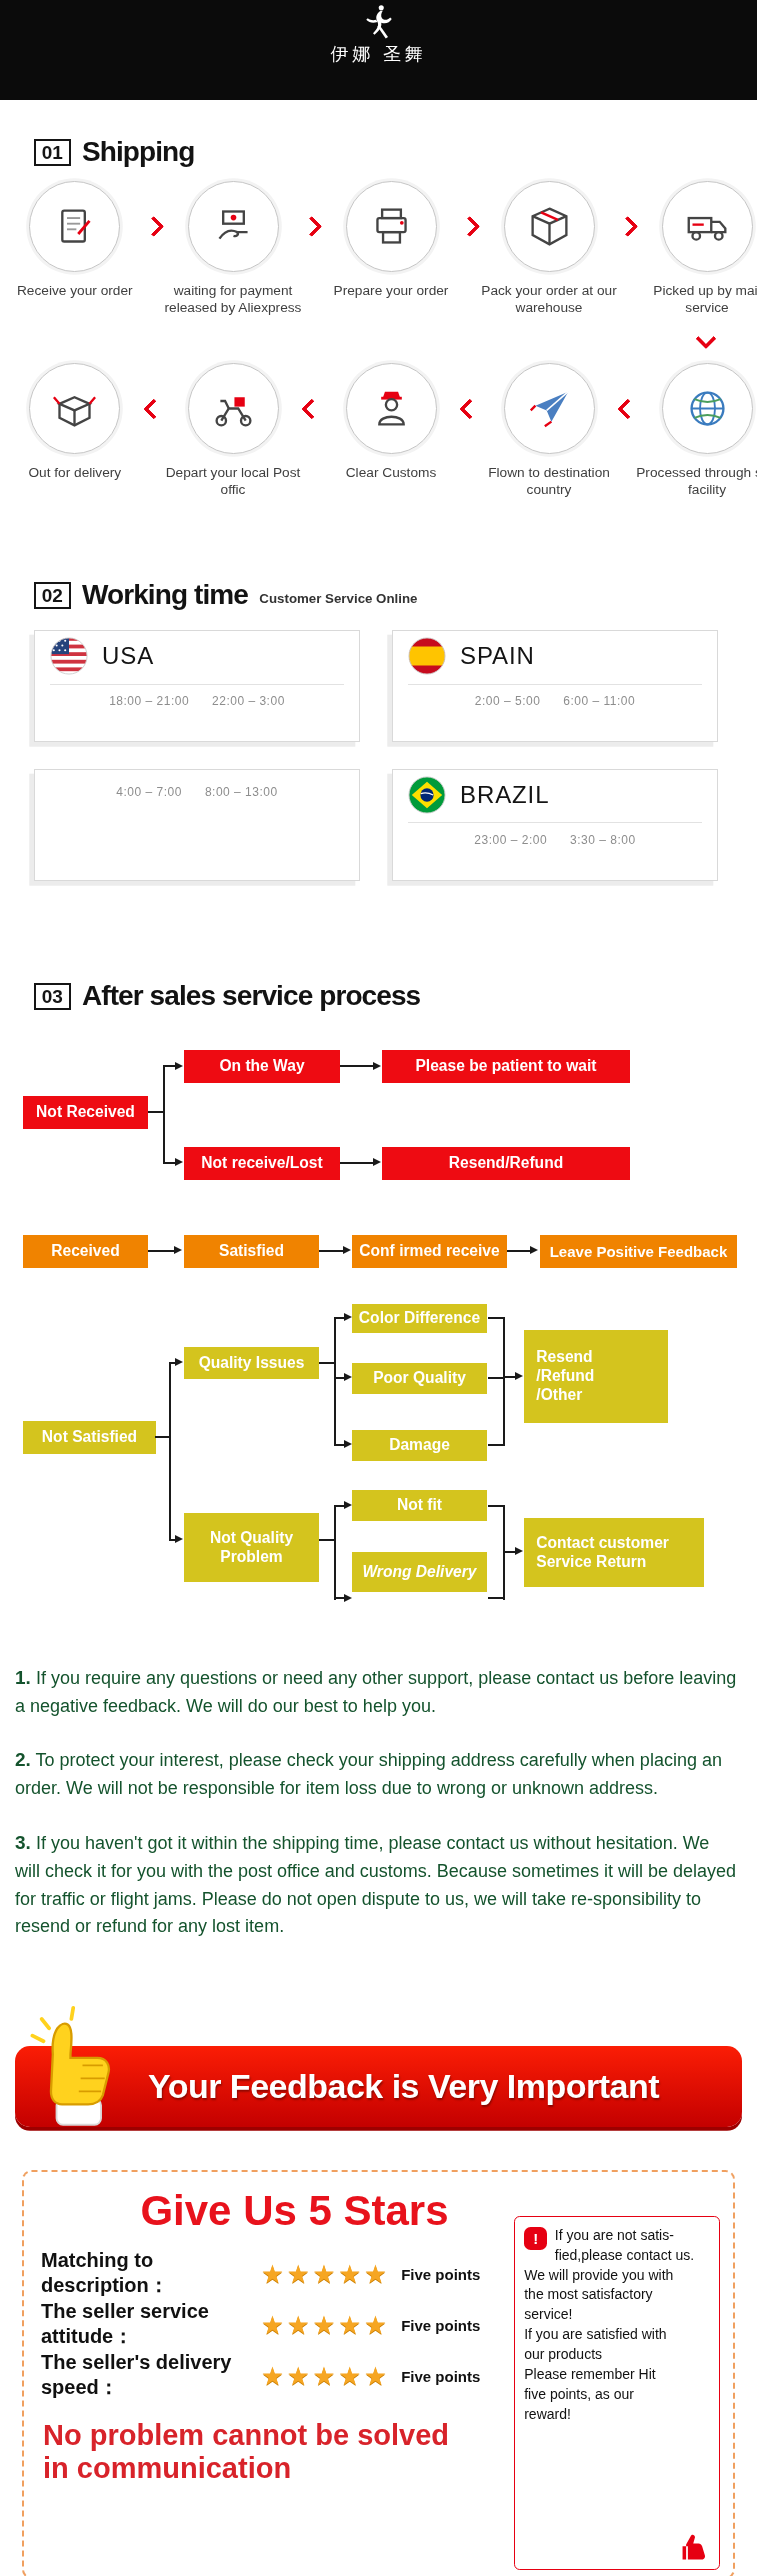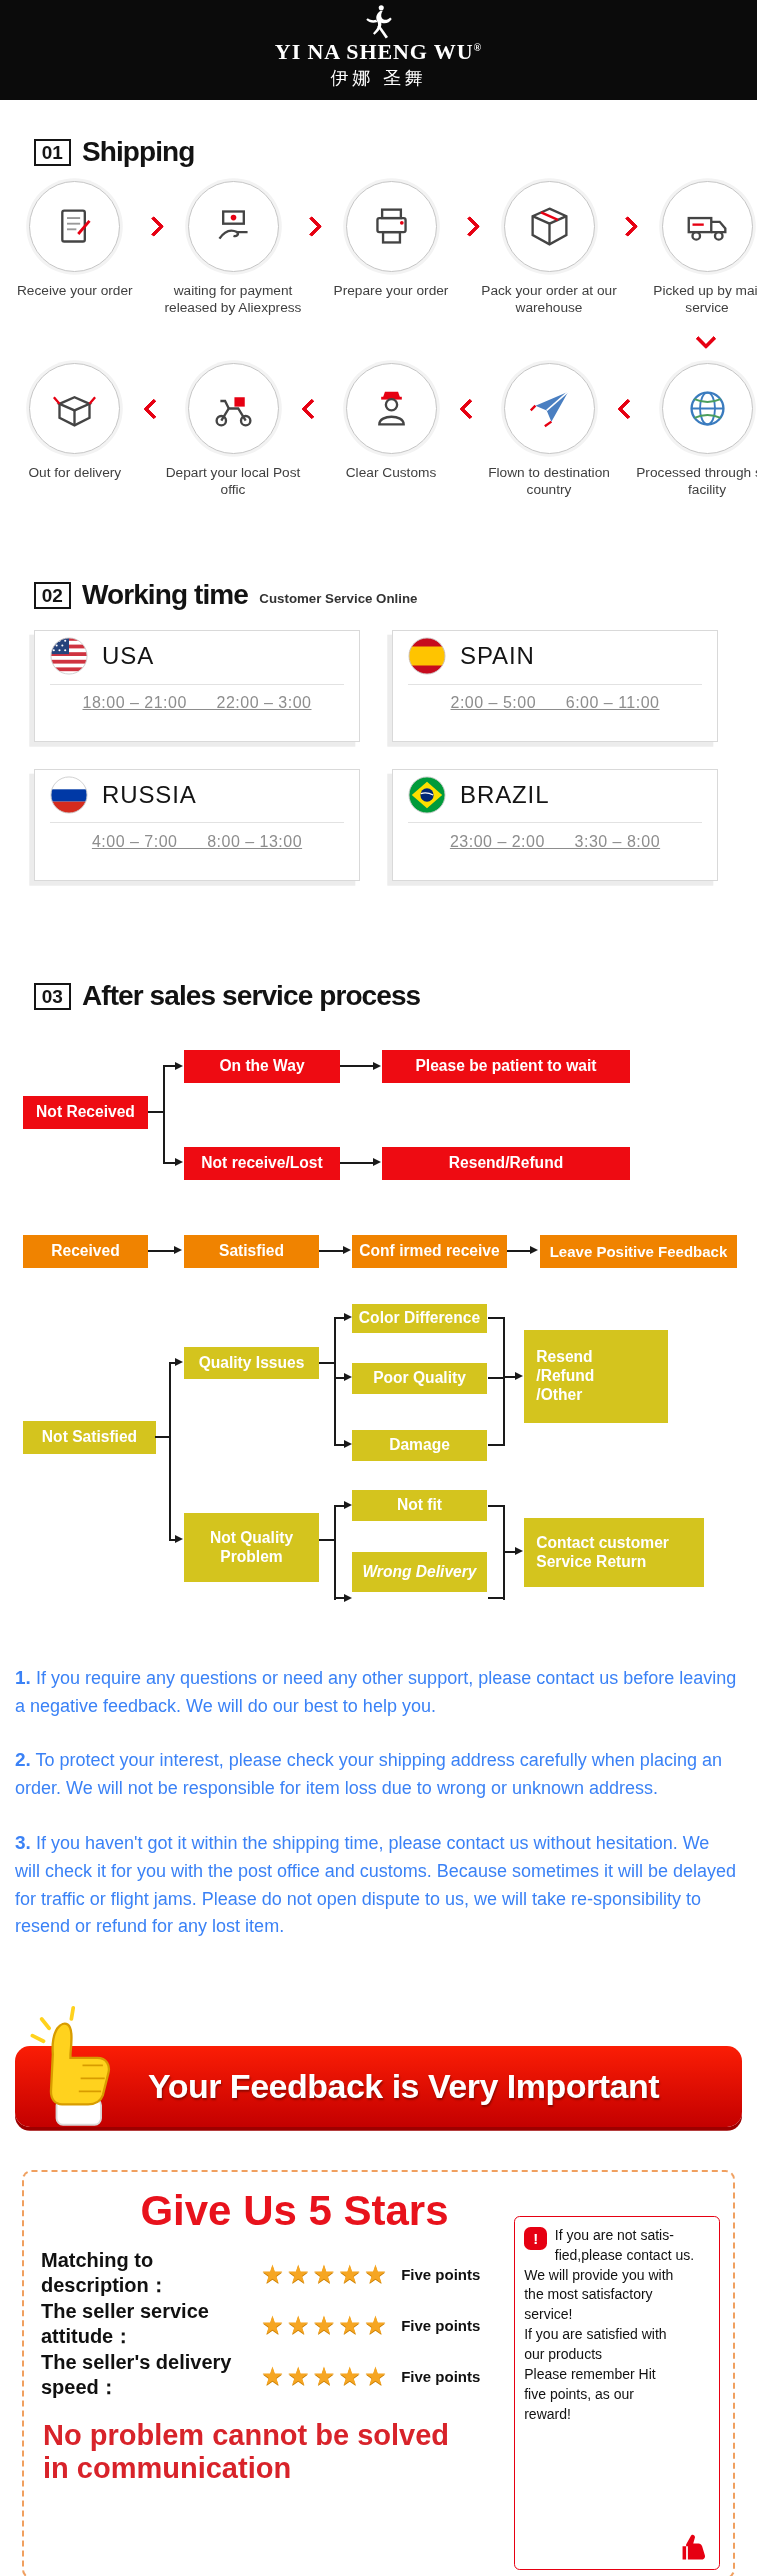--- a/index.html
+++ b/index.html
@@ -26,37 +26,37 @@
   .chev{position:absolute;width:11.4px;height:11.4px;border-top:4.7px solid #e60012;border-right:4.7px solid #e60012;border-radius:1.9px;}
   .chev.r{transform:rotate(45deg);}
   .chev.l{transform:rotate(-135deg);}
   .chev.d{transform:rotate(135deg);}
 
   
   .wt-grid{margin:21px 34px 0;display:grid;grid-template-columns:326px 326px;gap:26.5px 32px;}
   .wt-box{border:0.9px solid #d9d9d9;background:#fff;box-shadow:-4.7px 4.7px 0 #ececec;height:112px;box-sizing:border-box;padding:6px 15px 0;}
   .wt-top{display:flex;align-items:center;gap:14px;border-bottom:0.9px solid #e2e2e2;padding-bottom:8.5px;}
   .wt-name{font-size:24px;color:#141414;letter-spacing:0.9px;}
-  .wt-times{text-align:center;font-size:16px;color:#8d8d8d;padding-top:9.5px;letter-spacing:0.5px;white-space:pre;text-decoration:underline;}
+  .wt-times{text-align:center;font-size:12px;color:#8d8d8d;padding-top:9.5px;letter-spacing:0.5px;white-space:pre;}
 
   
   .flow{position:relative;height:587px;margin-top:26.5px;}
   .fbox{position:absolute;display:flex;align-items:center;justify-content:center;color:#fff;font-weight:bold;font-size:15.6px;text-align:center;white-space:pre-line;line-height:1.2;box-sizing:border-box;}
   .fbox.red{background:#ee0b12;}
   .fbox.orange{background:#f08300;}
   .fbox.yellow{background:#d4c41e;}
   .fbox.tl{justify-content:flex-start;text-align:left;padding-left:12.3px;}
   .hline,.vline{position:absolute;background:#1a1a1a;}
   .hline{height:1.9px;}
   .vline{width:1.9px;}
   .ah{position:absolute;width:0;height:0;border-left:8.5px solid #1a1a1a;border-top:4.7px solid transparent;border-bottom:4.7px solid transparent;}
 
   
   .notes{margin-top:40px;}
-  .note{margin:0 19px 24.6px 15px;font-size:18px;color:#3b82f6;line-height:1.55;}
+  .note{margin:0 19px 24.6px 15px;font-size:18px;color:#14532d;line-height:1.55;}
   .note b{font-size:19px;}
 
   
   .banner-wrap{position:relative;margin-top:61px;height:136px;}
   .banner{position:absolute;left:15px;right:15px;top:44px;height:81px;background:linear-gradient(180deg,#fb1d05,#c40000);border-radius:15px;display:flex;align-items:center;padding-left:133px;box-sizing:border-box;box-shadow:0 3.8px 0 #9d0000;}
   .banner-text{color:#fff;font-weight:bold;font-size:34px;letter-spacing:-0.5px;text-shadow:0.9px 1.9px 1.9px rgba(0,0,0,.35);}
   .thumb-big{position:absolute;left:24.6px;top:-1.9px;z-index:2;}
 
   
   .stars-box{position:relative;margin:32px 22px 0;border:2.8px dashed #f0a060;border-radius:9.5px;height:409px;box-sizing:border-box;padding-top:15px;}
@@ -76,21 +76,20 @@
 
 <div class="hdr">
   <svg viewBox="0 0 44 48" width="34" height="36" style="display:block;margin:0 auto;">
     <g fill="#fff">
       <circle cx="25" cy="5" r="3.4"></circle>
       <path d="M24 9 C18 13 17 19 20 24 C22 28 20 33 14 39 L16 41 C23 35 26 30 25 25 C31 27 36 25 39 20 L37 18 C33 22 29 22 26 19 C24 16 25 12 27 9 Z"></path>
       <path d="M20 24 C14 26 9 25 5 21 L7 19 C11 22 15 22 18 21 Z"></path>
       <path d="M22 27 L34 44 L31 46 L20 30 Z"></path>
     </g>
   </svg>
-  <div class="brand"><span>YI NA SHENG WU</span><span class="reg">®</span></div>
   <div class="brand-cn">伊娜 圣舞</div>
 </div>
 
 <div class="sec" style="padding-top:28px;">
   <div class="sec-head">
     <span class="sec-num">01</span>
     <span class="sec-title">Shipping</span>
   </div>
 
   <div class="ship-rows">
@@ -280,36 +279,20 @@
               <rect y="10" width="40" height="20" fill="#ffc400"></rect>
             </g>
             <circle cx="20" cy="20" r="19" fill="none" stroke="#cfcfcf"></circle>
           </svg>
         <span class="wt-name">SPAIN</span>
       </div>
       <div class="wt-times">2:00 – 5:00      6:00 – 11:00</div>
     </div>
 
     <div class="wt-box">
-      <div class="wt-top">
-        <svg viewBox="0 0 40 40" width="38" height="38">
-            <defs>
-              <clipPath id="cfRU">
-                <circle cx="20" cy="20" r="19"></circle>
-              </clipPath>
-            </defs>
-            <g clip-path="url(#cfRU)">
-              <rect width="40" height="14" fill="#fff"></rect>
-              <rect y="14" width="40" height="13" fill="#0039a6"></rect>
-              <rect y="27" width="40" height="13" fill="#d52b1e"></rect>
-            </g>
-            <circle cx="20" cy="20" r="19" fill="none" stroke="#cfcfcf"></circle>
-          </svg>
-        <span class="wt-name">RUSSIA</span>
-      </div>
       <div class="wt-times">4:00 – 7:00      8:00 – 13:00</div>
     </div>
 
     <div class="wt-box">
       <div class="wt-top">
         <svg viewBox="0 0 40 40" width="38" height="38">
             <defs>
               <clipPath id="cfBR">
                 <circle cx="20" cy="20" r="19"></circle>
               </clipPath>

